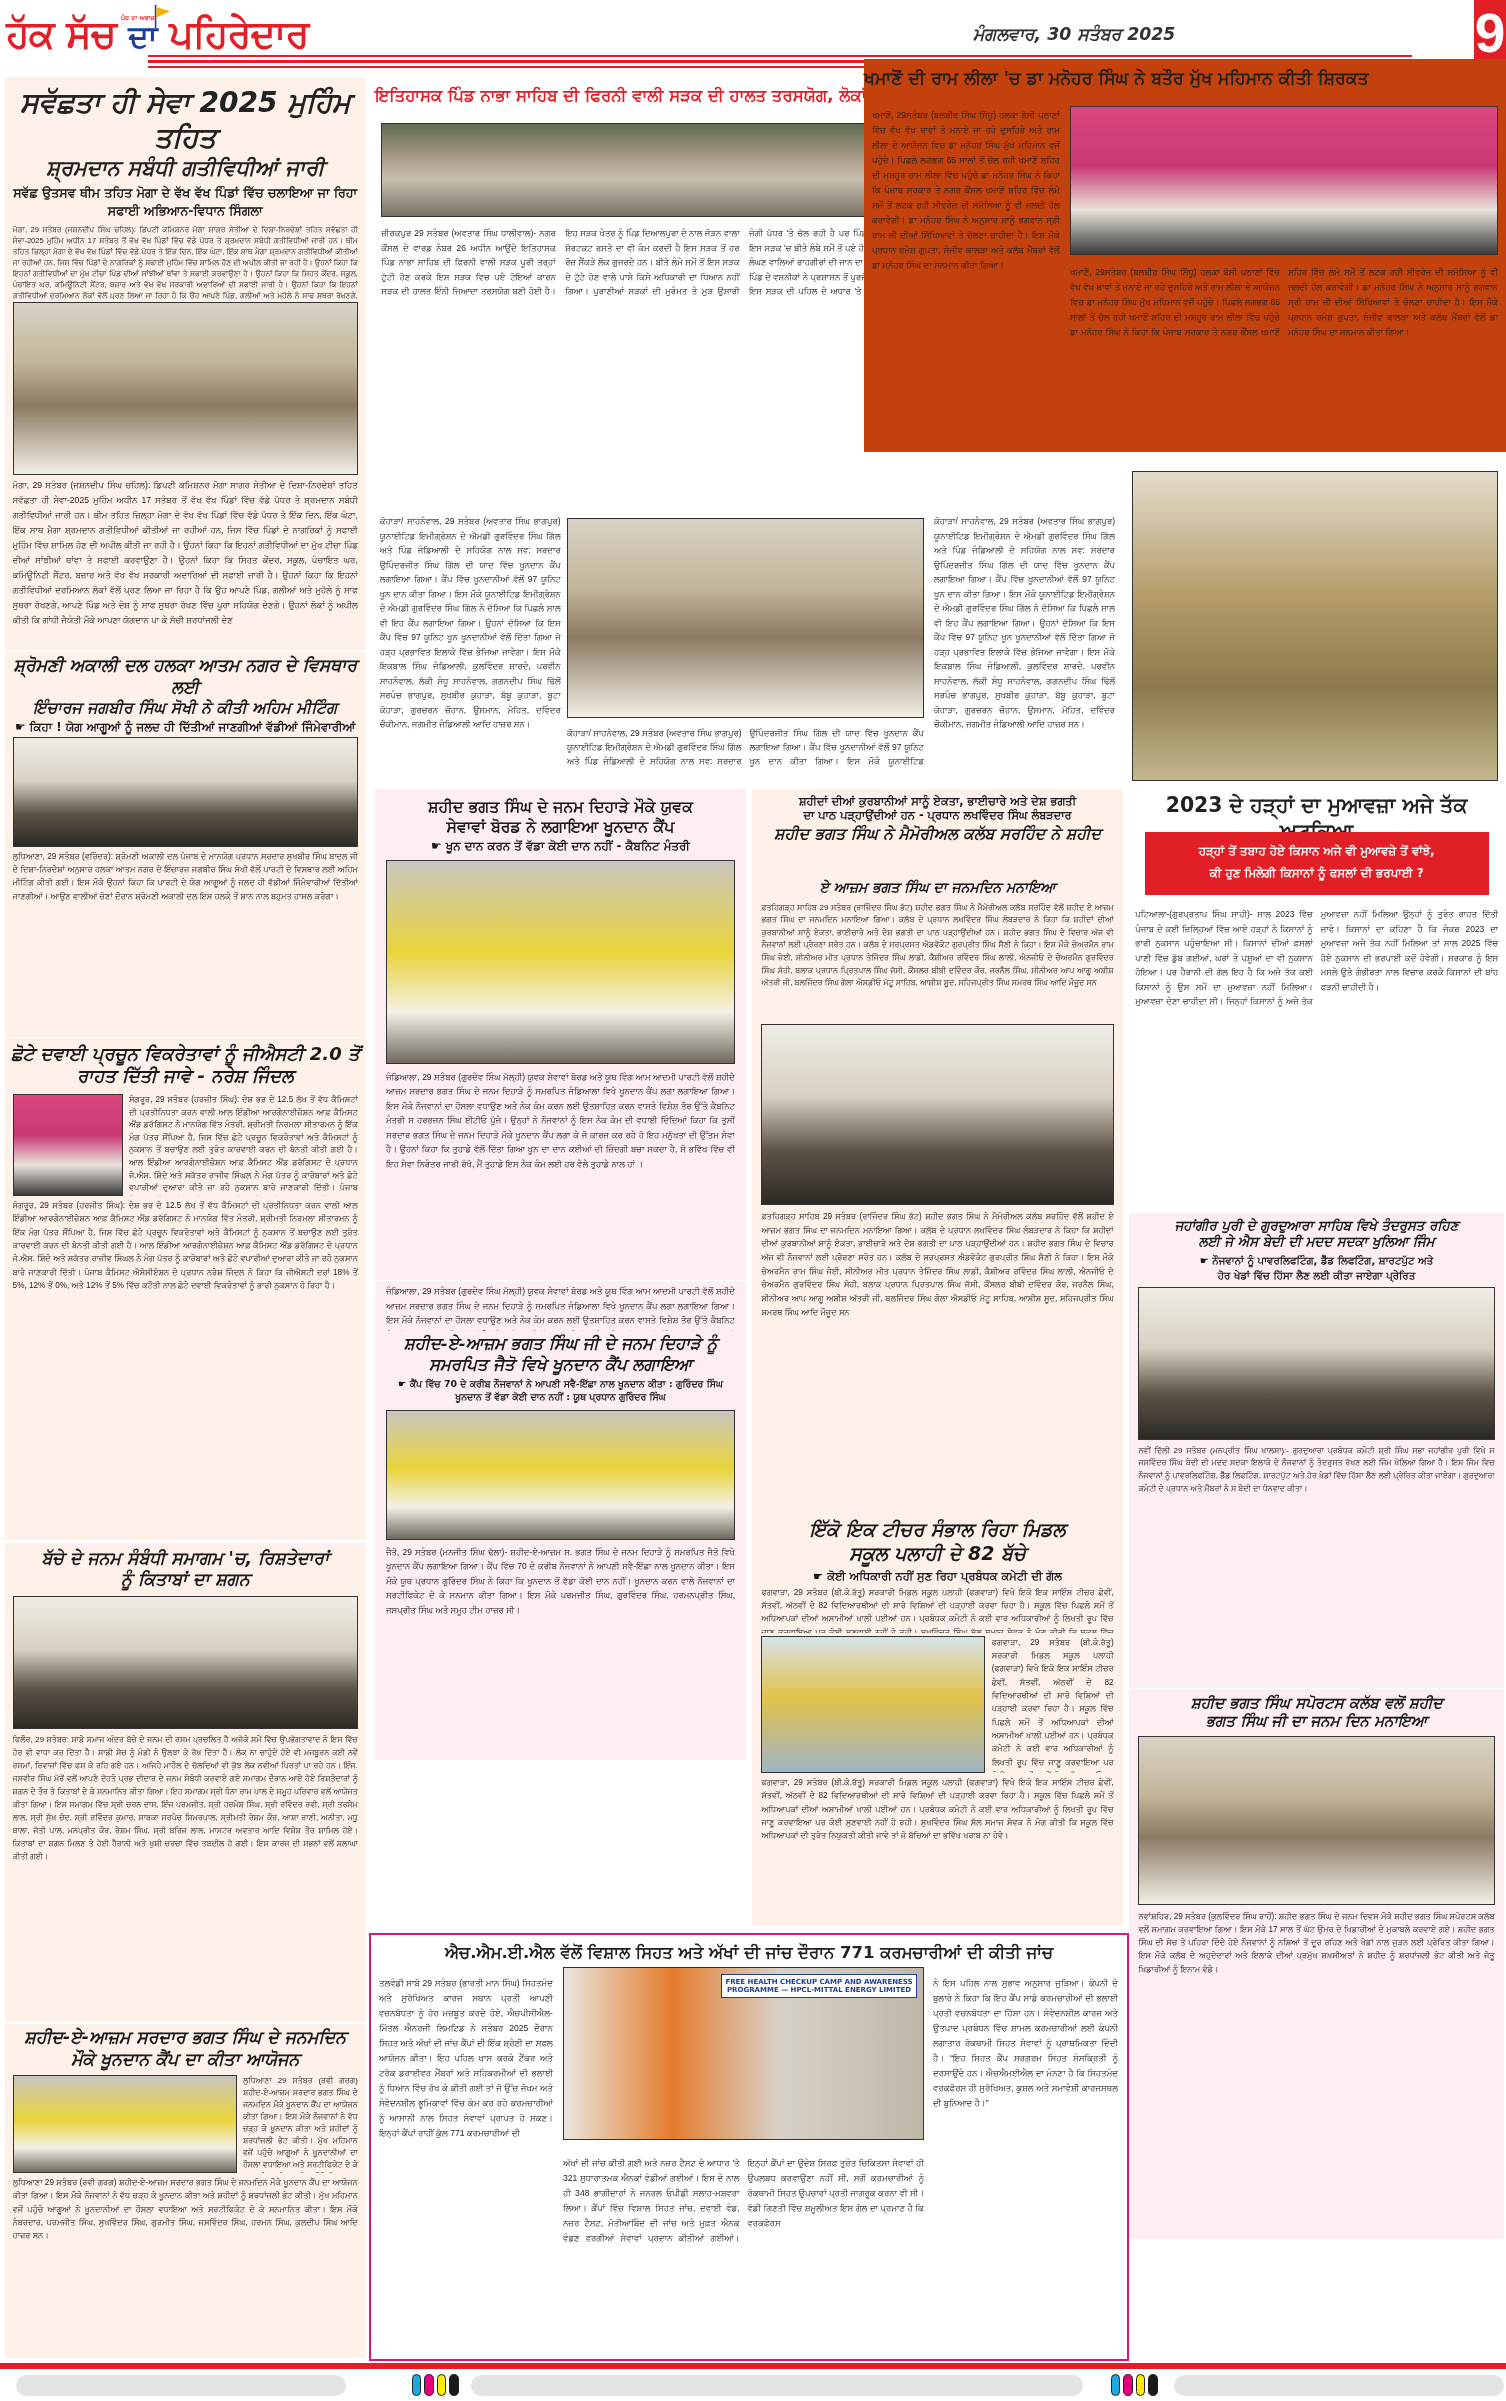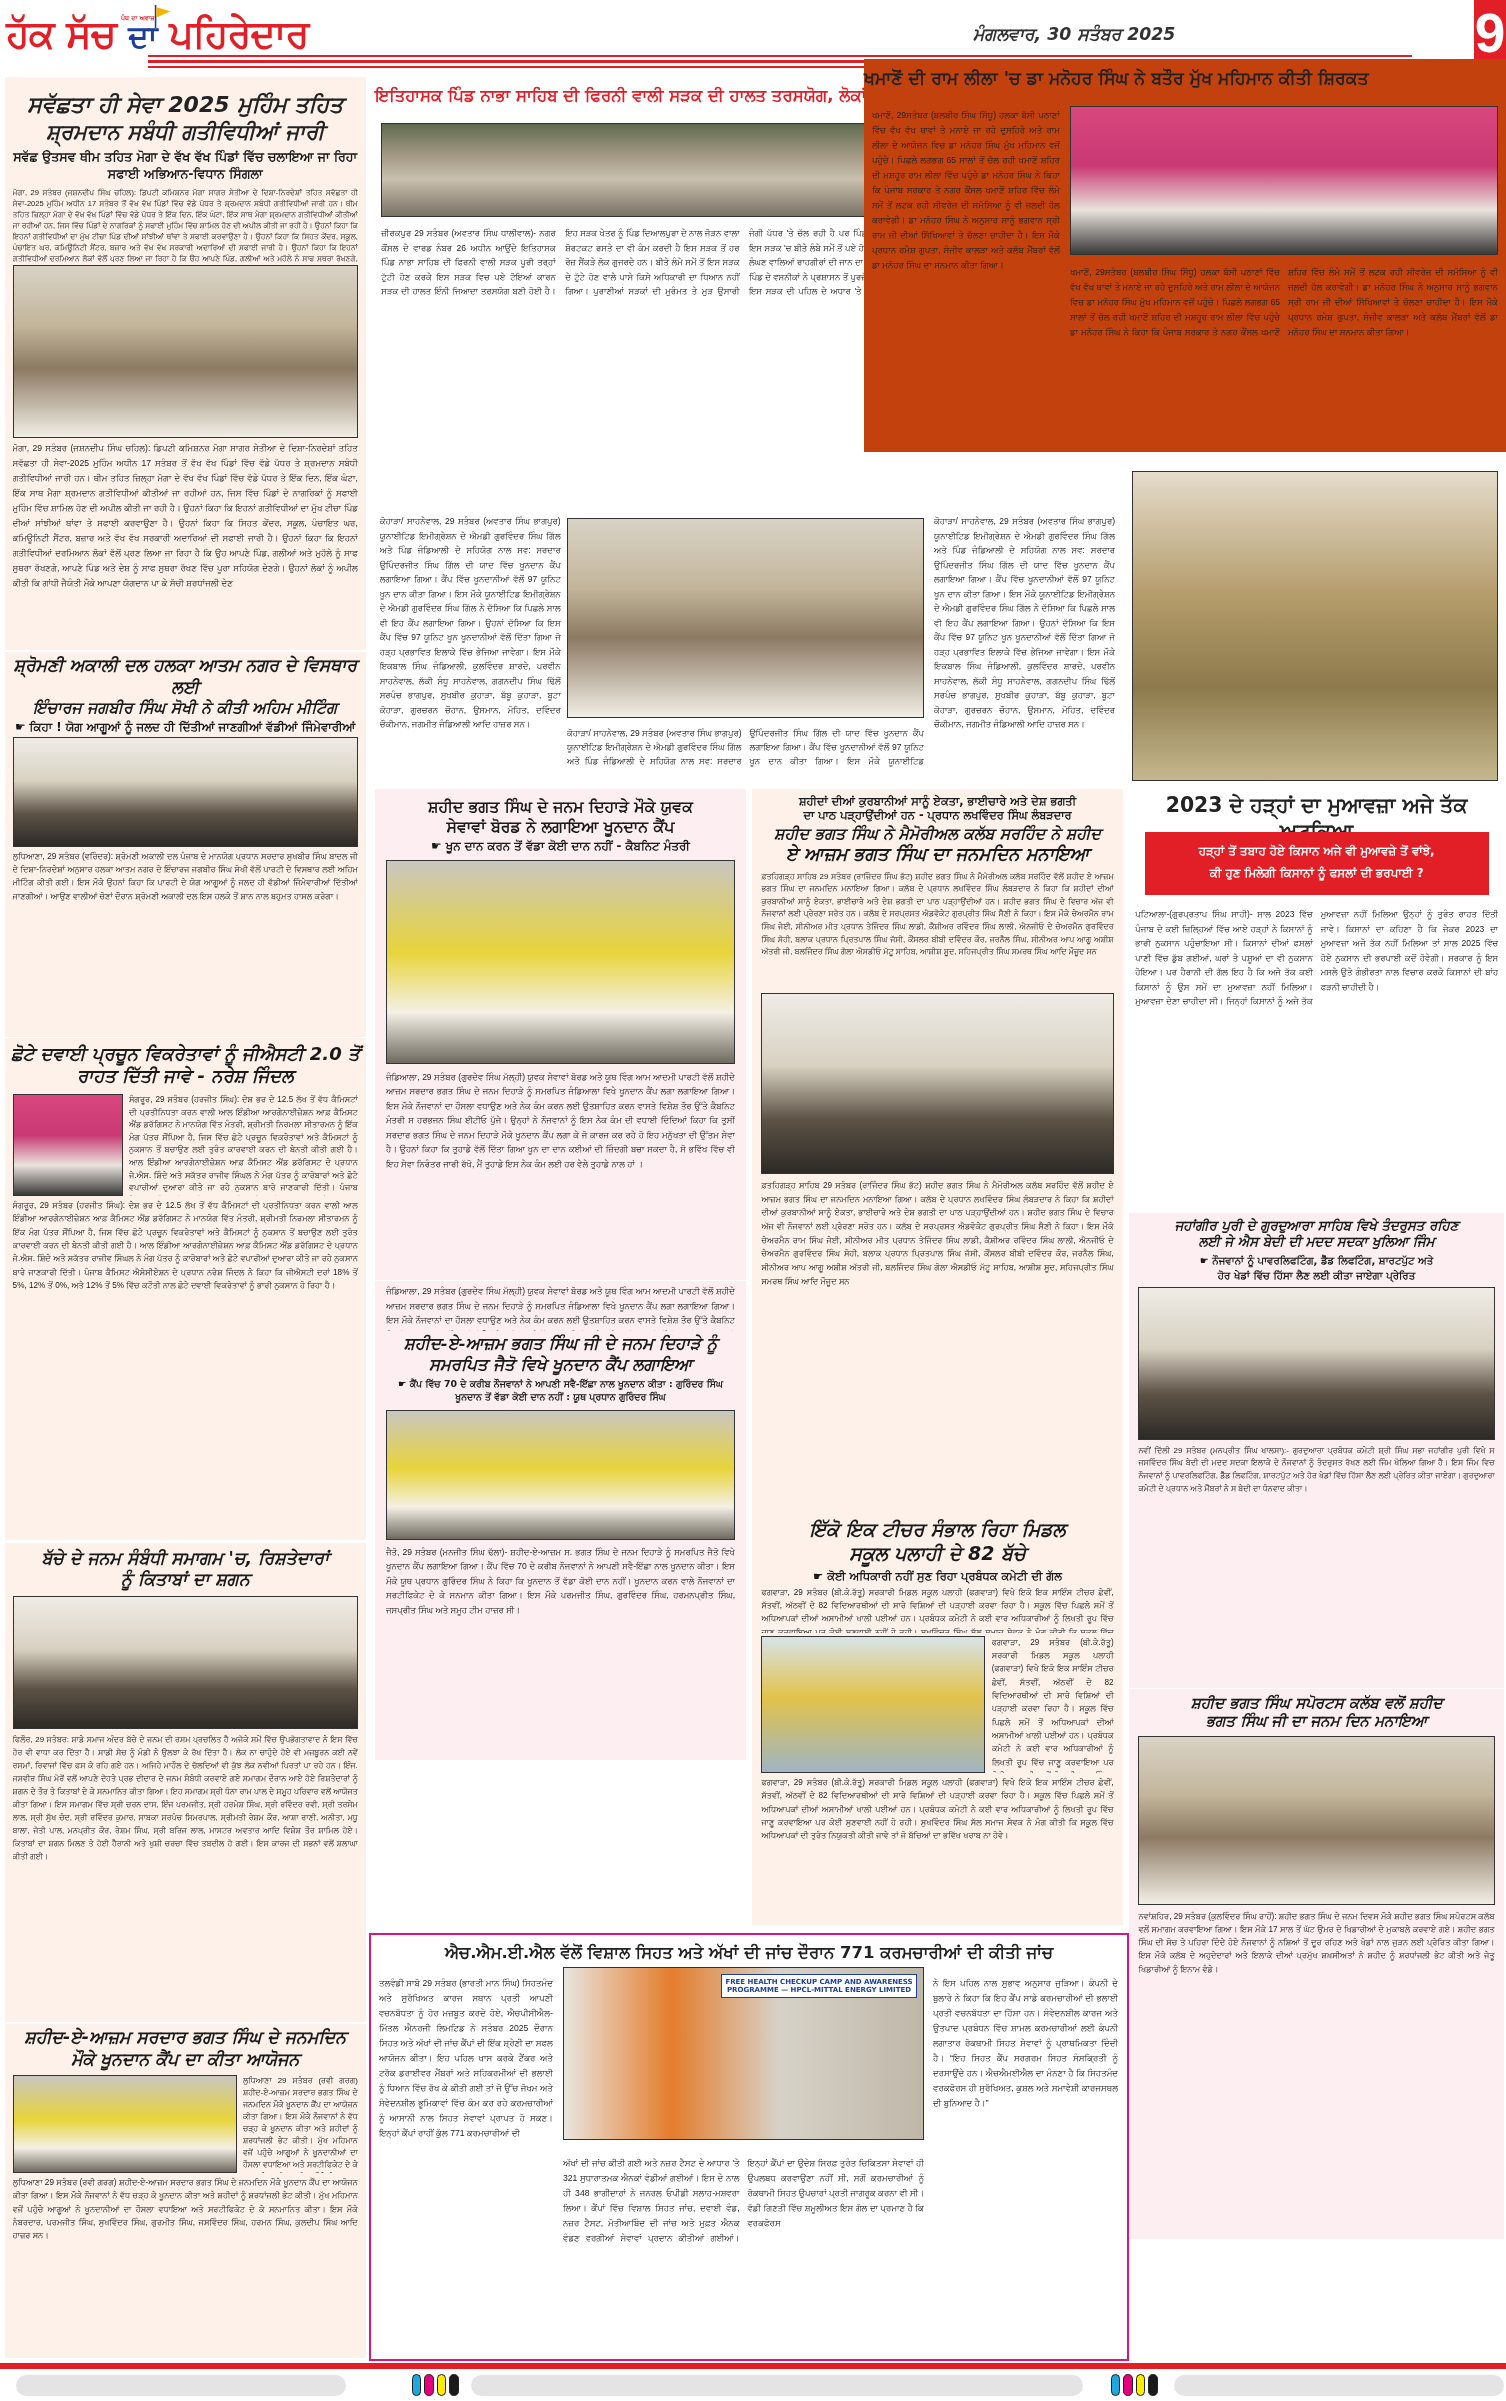--- a/index.html
+++ b/index.html
@@ -64,21 +64,21 @@
   <div class="abs rule-lines">
       <div></div>
       <div></div>
       <div></div>
     </div>
   <div class="abs date-line">ਮੰਗਲਵਾਰ, 30 ਸਤੰਬਰ 2025</div>
   <div class="abs page-num">9</div>
 </div>
 
 <div class="abs box" style="left:4.7px;top:77px;width:361px;height:573px;">
-  <div class="headline hl-italic" style="font-size:22px;margin-top:14px;color:#222;">ਸਵੱਛਤਾ ਹੀ ਸੇਵਾ 2025 ਮੁਹਿੰਮ ਤਹਿਤ</div>
+  <div class="headline hl-italic" style="font-size:28px;margin-top:8px;color:#222;">ਸਵੱਛਤਾ ਹੀ ਸੇਵਾ 2025 ਮੁਹਿੰਮ ਤਹਿਤ</div>
   <div class="headline hl-italic" style="font-size:21px;color:#222;">ਸ਼੍ਰਮਦਾਨ ਸਬੰਧੀ ਗਤੀਵਿਧੀਆਂ ਜਾਰੀ</div>
   <div class="sub" style="font-size:12.6px;padding:3.1px 7.9px 0;line-height:17.3px;">ਸਵੱਛ ਉਤਸਵ ਥੀਮ ਤਹਿਤ ਮੋਗਾ ਦੇ ਵੱਖ ਵੱਖ ਪਿੰਡਾਂ ਵਿੱਚ ਚਲਾਇਆ ਜਾ ਰਿਹਾ ਸਫਾਈ ਅਭਿਆਨ-ਵਿਧਾਨ ਸਿੰਗਲਾ</div>
   <div class="body-text" style="margin:4.7px 7.9px 0;height:75px;font-size:7.5px;line-height:11px;">ਮੋਗਾ, 29 ਸਤੰਬਰ (ਜਸ਼ਨਦੀਪ ਸਿੰਘ ਚਹਿਲ): ਡਿਪਟੀ ਕਮਿਸ਼ਨਰ ਮੋਗਾ ਸਾਗਰ ਸੇਤੀਆ ਦੇ ਦਿਸ਼ਾ-ਨਿਰਦੇਸ਼ਾਂ ਤਹਿਤ ਸਵੱਛਤਾ ਹੀ ਸੇਵਾ-2025 ਮੁਹਿੰਮ ਅਧੀਨ 17 ਸਤੰਬਰ ਤੋਂ ਵੱਖ ਵੱਖ ਪਿੰਡਾਂ ਵਿੱਚ ਵੱਡੇ ਪੱਧਰ ਤੇ ਸ਼੍ਰਮਦਾਨ ਸਬੰਧੀ ਗਤੀਵਿਧੀਆਂ ਜਾਰੀ ਹਨ। ਥੀਮ ਤਹਿਤ ਜ਼ਿਲ੍ਹਾ ਮੋਗਾ ਦੇ ਵੱਖ ਵੱਖ ਪਿੰਡਾਂ ਵਿੱਚ ਵੱਡੇ ਪੱਧਰ ਤੇ ਇੱਕ ਦਿਨ, ਇੱਕ ਘੰਟਾ, ਇੱਕ ਸਾਥ ਮੈਗਾ ਸ਼੍ਰਮਦਾਨ ਗਤੀਵਿਧੀਆਂ ਕੀਤੀਆਂ ਜਾ ਰਹੀਆਂ ਹਨ, ਜਿਸ ਵਿੱਚ ਪਿੰਡਾਂ ਦੇ ਨਾਗਰਿਕਾਂ ਨੂੰ ਸਫਾਈ ਮੁਹਿੰਮ ਵਿੱਚ ਸ਼ਾਮਿਲ ਹੋਣ ਦੀ ਅਪੀਲ ਕੀਤੀ ਜਾ ਰਹੀ ਹੈ। ਉਹਨਾਂ ਕਿਹਾ ਕਿ ਇਹਨਾਂ ਗਤੀਵਿਧੀਆਂ ਦਾ ਮੁੱਖ ਟੀਚਾ ਪਿੰਡ ਦੀਆਂ ਸਾਂਝੀਆਂ ਥਾਂਵਾ ਤੇ ਸਫਾਈ ਕਰਵਾਉਣਾ ਹੈ। ਉਹਨਾਂ ਕਿਹਾ ਕਿ ਸਿਹਤ ਕੇਂਦਰ, ਸਕੂਲ, ਪੰਚਾਇਤ ਘਰ, ਕਮਿਊਨਿਟੀ ਸੈਂਟਰ, ਬਜ਼ਾਰ ਅਤੇ ਵੱਖ ਵੱਖ ਸਰਕਾਰੀ ਅਦਾਰਿਆਂ ਦੀ ਸਫਾਈ ਜਾਰੀ ਹੈ। ਉਹਨਾਂ ਕਿਹਾ ਕਿ ਇਹਨਾਂ ਗਤੀਵਿਧੀਆਂ ਦਰਮਿਆਨ ਲੋਕਾਂ ਵੱਲੋਂ ਪ੍ਰਣ ਲਿਆ ਜਾ ਰਿਹਾ ਹੈ ਕਿ ਉਹ ਆਪਣੇ ਪਿੰਡ, ਗਲੀਆਂ ਅਤੇ ਮੁਹੱਲੇ ਨੂੰ ਸਾਫ ਸੁਥਰਾ ਰੱਖਣਗੇ, ਆਪਣੇ ਪਿੰਡ ਅਤੇ ਦੇਸ਼ ਨੂੰ ਸਾਫ ਸੁਥਰਾ ਰੱਖਣ ਵਿੱਚ ਪੂਰਾ ਸਹਿਯੋਗ ਦੇਣਗੇ। ਉਹਨਾਂ ਲੋਕਾਂ ਨੂੰ ਅਪੀਲ ਕੀਤੀ ਕਿ ਗਾਂਧੀ ਜੈਯੰਤੀ ਮੌਕੇ ਆਪਣਾ ਯੋਗਦਾਨ ਪਾ ਕੇ ਸੱਚੀ ਸ਼ਰਧਾਂਜਲੀ ਦੇਣ</div>
   <div class="photo ph-crowd" style="margin:3.1px 7.9px;height:173px;"></div>
   <div class="body-text" style="margin:3.1px 7.9px 0;height:169px;font-size:8.6px;line-height:15px;">ਮੋਗਾ, 29 ਸਤੰਬਰ (ਜਸ਼ਨਦੀਪ ਸਿੰਘ ਚਹਿਲ): ਡਿਪਟੀ ਕਮਿਸ਼ਨਰ ਮੋਗਾ ਸਾਗਰ ਸੇਤੀਆ ਦੇ ਦਿਸ਼ਾ-ਨਿਰਦੇਸ਼ਾਂ ਤਹਿਤ ਸਵੱਛਤਾ ਹੀ ਸੇਵਾ-2025 ਮੁਹਿੰਮ ਅਧੀਨ 17 ਸਤੰਬਰ ਤੋਂ ਵੱਖ ਵੱਖ ਪਿੰਡਾਂ ਵਿੱਚ ਵੱਡੇ ਪੱਧਰ ਤੇ ਸ਼੍ਰਮਦਾਨ ਸਬੰਧੀ ਗਤੀਵਿਧੀਆਂ ਜਾਰੀ ਹਨ। ਥੀਮ ਤਹਿਤ ਜ਼ਿਲ੍ਹਾ ਮੋਗਾ ਦੇ ਵੱਖ ਵੱਖ ਪਿੰਡਾਂ ਵਿੱਚ ਵੱਡੇ ਪੱਧਰ ਤੇ ਇੱਕ ਦਿਨ, ਇੱਕ ਘੰਟਾ, ਇੱਕ ਸਾਥ ਮੈਗਾ ਸ਼੍ਰਮਦਾਨ ਗਤੀਵਿਧੀਆਂ ਕੀਤੀਆਂ ਜਾ ਰਹੀਆਂ ਹਨ, ਜਿਸ ਵਿੱਚ ਪਿੰਡਾਂ ਦੇ ਨਾਗਰਿਕਾਂ ਨੂੰ ਸਫਾਈ ਮੁਹਿੰਮ ਵਿੱਚ ਸ਼ਾਮਿਲ ਹੋਣ ਦੀ ਅਪੀਲ ਕੀਤੀ ਜਾ ਰਹੀ ਹੈ। ਉਹਨਾਂ ਕਿਹਾ ਕਿ ਇਹਨਾਂ ਗਤੀਵਿਧੀਆਂ ਦਾ ਮੁੱਖ ਟੀਚਾ ਪਿੰਡ ਦੀਆਂ ਸਾਂਝੀਆਂ ਥਾਂਵਾ ਤੇ ਸਫਾਈ ਕਰਵਾਉਣਾ ਹੈ। ਉਹਨਾਂ ਕਿਹਾ ਕਿ ਸਿਹਤ ਕੇਂਦਰ, ਸਕੂਲ, ਪੰਚਾਇਤ ਘਰ, ਕਮਿਊਨਿਟੀ ਸੈਂਟਰ, ਬਜ਼ਾਰ ਅਤੇ ਵੱਖ ਵੱਖ ਸਰਕਾਰੀ ਅਦਾਰਿਆਂ ਦੀ ਸਫਾਈ ਜਾਰੀ ਹੈ। ਉਹਨਾਂ ਕਿਹਾ ਕਿ ਇਹਨਾਂ ਗਤੀਵਿਧੀਆਂ ਦਰਮਿਆਨ ਲੋਕਾਂ ਵੱਲੋਂ ਪ੍ਰਣ ਲਿਆ ਜਾ ਰਿਹਾ ਹੈ ਕਿ ਉਹ ਆਪਣੇ ਪਿੰਡ, ਗਲੀਆਂ ਅਤੇ ਮੁਹੱਲੇ ਨੂੰ ਸਾਫ ਸੁਥਰਾ ਰੱਖਣਗੇ, ਆਪਣੇ ਪਿੰਡ ਅਤੇ ਦੇਸ਼ ਨੂੰ ਸਾਫ ਸੁਥਰਾ ਰੱਖਣ ਵਿੱਚ ਪੂਰਾ ਸਹਿਯੋਗ ਦੇਣਗੇ। ਉਹਨਾਂ ਲੋਕਾਂ ਨੂੰ ਅਪੀਲ ਕੀਤੀ ਕਿ ਗਾਂਧੀ ਜੈਯੰਤੀ ਮੌਕੇ ਆਪਣਾ ਯੋਗਦਾਨ ਪਾ ਕੇ ਸੱਚੀ ਸ਼ਰਧਾਂਜਲੀ ਦੇਣ</div>
 </div>
 
 <div class="abs box" style="left:4.7px;top:652px;width:361px;height:385px;">
   <div class="headline hl-italic" style="font-size:17.3px;margin-top:3.1px;">ਸ਼੍ਰੋਮਣੀ ਅਕਾਲੀ ਦਲ ਹਲਕਾ ਆਤਮ ਨਗਰ ਦੇ ਵਿਸਥਾਰ ਲਈ</div>
   <div class="headline hl-italic" style="font-size:15.7px;">ਇੰਚਾਰਜ ਜਗਬੀਰ ਸਿੰਘ ਸੋਖੀ ਨੇ ਕੀਤੀ ਅਹਿਮ ਮੀਟਿੰਗ</div>
@@ -164,21 +164,21 @@
     <span>☛ </span><span>ਕੈਂਪ ਵਿੱਚ 70 ਦੇ ਕਰੀਬ ਨੌਜਵਾਨਾਂ ਨੇ ਆਪਣੀ ਸਵੈ-ਇੱਛਾ ਨਾਲ ਖੂਨਦਾਨ ਕੀਤਾ : ਗੁਰਿੰਦਰ ਸਿੰਘ ਖੂਨਦਾਨ ਤੋਂ ਵੱਡਾ ਕੋਈ ਦਾਨ ਨਹੀਂ : ਯੂਥ ਪ੍ਰਧਾਨ ਗੁਰਿੰਦਰ ਸਿੰਘ</span>
   </div>
   <div class="photo ph-yellow" style="margin:4.7px 11px;height:130px;"></div>
   <div class="body-text" style="margin:3.1px 11px 0;height:149px;font-size:8.5px;line-height:14.5px;">ਜੈਤੋ, 29 ਸਤੰਬਰ (ਮਨਜੀਤ ਸਿੰਘ ਢੱਲਾ)- ਸ਼ਹੀਦ-ਏ-ਆਜ਼ਮ ਸ. ਭਗਤ ਸਿੰਘ ਦੇ ਜਨਮ ਦਿਹਾੜੇ ਨੂੰ ਸਮਰਪਿਤ ਜੈਤੋ ਵਿਖੇ ਖੂਨਦਾਨ ਕੈਂਪ ਲਗਾਇਆ ਗਿਆ। ਕੈਂਪ ਵਿੱਚ 70 ਦੇ ਕਰੀਬ ਨੌਜਵਾਨਾਂ ਨੇ ਆਪਣੀ ਸਵੈ-ਇੱਛਾ ਨਾਲ ਖੂਨਦਾਨ ਕੀਤਾ। ਇਸ ਮੌਕੇ ਯੂਥ ਪ੍ਰਧਾਨ ਗੁਰਿੰਦਰ ਸਿੰਘ ਨੇ ਕਿਹਾ ਕਿ ਖੂਨਦਾਨ ਤੋਂ ਵੱਡਾ ਕੋਈ ਦਾਨ ਨਹੀਂ। ਖੂਨਦਾਨ ਕਰਨ ਵਾਲੇ ਨੌਜਵਾਨਾਂ ਦਾ ਸਰਟੀਫਿਕੇਟ ਦੇ ਕੇ ਸਨਮਾਨ ਕੀਤਾ ਗਿਆ। ਇਸ ਮੌਕੇ ਪਰਮਜੀਤ ਸਿੰਘ, ਗੁਰਵਿੰਦਰ ਸਿੰਘ, ਹਰਮਨਪ੍ਰੀਤ ਸਿੰਘ, ਜਸਪ੍ਰੀਤ ਸਿੰਘ ਅਤੇ ਸਮੂਹ ਟੀਮ ਹਾਜ਼ਰ ਸੀ।</div>
 </div>
 
 <div class="abs box" style="left:752px;top:789px;width:371px;height:754px;">
   <div class="headline" style="font-size:11.4px;margin-top:4.7px;">ਸ਼ਹੀਦਾਂ ਦੀਆਂ ਕੁਰਬਾਨੀਆਂ ਸਾਨੂੰ ਏਕਤਾ, ਭਾਈਚਾਰੇ ਅਤੇ ਦੇਸ਼ ਭਗਤੀ</div>
   <div class="headline" style="font-size:11.4px;">ਦਾ ਪਾਠ ਪੜ੍ਹਾਉਂਦੀਆਂ ਹਨ - ਪ੍ਰਧਾਨ ਲਖਵਿੰਦਰ ਸਿੰਘ ਲੰਬੜਦਾਰ</div>
   <div class="headline hl-italic" style="font-size:15.7px;margin-top:1.6px;">ਸ਼ਹੀਦ ਭਗਤ ਸਿੰਘ ਨੇ ਮੈਮੋਰੀਅਲ ਕਲੱਬ ਸਰਹਿੰਦ ਨੇ ਸ਼ਹੀਦ</div>
-  <div class="headline hl-italic" style="font-size:18px;">ਏ ਆਜ਼ਮ ਭਗਤ ਸਿੰਘ ਦਾ ਜਨਮਦਿਨ ਮਨਾਇਆ</div>
+  <div class="headline hl-italic" style="font-size:14px;margin-top:36px;">ਏ ਆਜ਼ਮ ਭਗਤ ਸਿੰਘ ਦਾ ਜਨਮਦਿਨ ਮਨਾਇਆ</div>
   <div class="body-text" style="margin:4.7px 9.4px 0;height:118px;font-size:7.9px;line-height:12.6px;">ਫ਼ਤਹਿਗੜ੍ਹ ਸਾਹਿਬ 29 ਸਤੰਬਰ (ਰਾਜਿੰਦਰ ਸਿੰਘ ਭੱਟ) ਸ਼ਹੀਦ ਭਗਤ ਸਿੰਘ ਨੇ ਮੈਮੋਰੀਅਲ ਕਲੱਬ ਸਰਹਿੰਦ ਵੱਲੋਂ ਸ਼ਹੀਦ ਏ ਆਜ਼ਮ ਭਗਤ ਸਿੰਘ ਦਾ ਜਨਮਦਿਨ ਮਨਾਇਆ ਗਿਆ। ਕਲੱਬ ਦੇ ਪ੍ਰਧਾਨ ਲਖਵਿੰਦਰ ਸਿੰਘ ਲੰਬੜਦਾਰ ਨੇ ਕਿਹਾ ਕਿ ਸ਼ਹੀਦਾਂ ਦੀਆਂ ਕੁਰਬਾਨੀਆਂ ਸਾਨੂੰ ਏਕਤਾ, ਭਾਈਚਾਰੇ ਅਤੇ ਦੇਸ਼ ਭਗਤੀ ਦਾ ਪਾਠ ਪੜ੍ਹਾਉਂਦੀਆਂ ਹਨ। ਸ਼ਹੀਦ ਭਗਤ ਸਿੰਘ ਦੇ ਵਿਚਾਰ ਅੱਜ ਵੀ ਨੌਜਵਾਨਾਂ ਲਈ ਪ੍ਰੇਰਣਾ ਸਰੋਤ ਹਨ। ਕਲੱਬ ਦੇ ਸਰਪ੍ਰਸਤ ਐਡਵੋਕੇਟ ਗੁਰਪ੍ਰੀਤ ਸਿੰਘ ਸੈਣੀ ਨੇ ਕਿਹਾ। ਇਸ ਮੌਕੇ ਚੇਅਰਮੈਨ ਰਾਮ ਸਿੰਘ ਜੇਈ, ਸੀਨੀਅਰ ਮੀਤ ਪ੍ਰਧਾਨ ਤੇਜਿੰਦਰ ਸਿੰਘ ਲਾਡੀ, ਕੈਸ਼ੀਅਰ ਰਵਿੰਦਰ ਸਿੰਘ ਲਾਲੀ, ਐਨਜੀਓ ਦੇ ਚੇਅਰਮੈਨ ਗੁਰਵਿੰਦਰ ਸਿੰਘ ਸੋਹੀ, ਬਲਾਕ ਪ੍ਰਧਾਨ ਪ੍ਰਿਤਪਾਲ ਸਿੰਘ ਜੱਸੀ, ਕੌਂਸਲਰ ਬੀਬੀ ਦਵਿੰਦਰ ਕੌਰ, ਜਰਨੈਲ ਸਿੰਘ, ਸੀਨੀਅਰ ਆਪ ਆਗੂ ਅਸ਼ੀਸ਼ ਅੱਤਰੀ ਜੀ, ਬਲਜਿੰਦਰ ਸਿੰਘ ਗੋਲਾ ਐਸਡੀਓ ਮੱਟੂ ਸਾਹਿਬ, ਆਸ਼ੀਸ਼ ਸੂਦ, ਸਹਿਜਪ੍ਰੀਤ ਸਿੰਘ ਸਮਰਥ ਸਿੰਘ ਆਦਿ ਮੌਜੂਦ ਸਨ</div>
   <div class="photo ph-indoor" style="margin:4.7px 9.4px;height:181px;"></div>
   <div class="body-text" style="margin:3.1px 9.4px 0;height:290px;font-size:8.2px;line-height:13.7px;">ਫ਼ਤਹਿਗੜ੍ਹ ਸਾਹਿਬ 29 ਸਤੰਬਰ (ਰਾਜਿੰਦਰ ਸਿੰਘ ਭੱਟ) ਸ਼ਹੀਦ ਭਗਤ ਸਿੰਘ ਨੇ ਮੈਮੋਰੀਅਲ ਕਲੱਬ ਸਰਹਿੰਦ ਵੱਲੋਂ ਸ਼ਹੀਦ ਏ ਆਜ਼ਮ ਭਗਤ ਸਿੰਘ ਦਾ ਜਨਮਦਿਨ ਮਨਾਇਆ ਗਿਆ। ਕਲੱਬ ਦੇ ਪ੍ਰਧਾਨ ਲਖਵਿੰਦਰ ਸਿੰਘ ਲੰਬੜਦਾਰ ਨੇ ਕਿਹਾ ਕਿ ਸ਼ਹੀਦਾਂ ਦੀਆਂ ਕੁਰਬਾਨੀਆਂ ਸਾਨੂੰ ਏਕਤਾ, ਭਾਈਚਾਰੇ ਅਤੇ ਦੇਸ਼ ਭਗਤੀ ਦਾ ਪਾਠ ਪੜ੍ਹਾਉਂਦੀਆਂ ਹਨ। ਸ਼ਹੀਦ ਭਗਤ ਸਿੰਘ ਦੇ ਵਿਚਾਰ ਅੱਜ ਵੀ ਨੌਜਵਾਨਾਂ ਲਈ ਪ੍ਰੇਰਣਾ ਸਰੋਤ ਹਨ। ਕਲੱਬ ਦੇ ਸਰਪ੍ਰਸਤ ਐਡਵੋਕੇਟ ਗੁਰਪ੍ਰੀਤ ਸਿੰਘ ਸੈਣੀ ਨੇ ਕਿਹਾ। ਇਸ ਮੌਕੇ ਚੇਅਰਮੈਨ ਰਾਮ ਸਿੰਘ ਜੇਈ, ਸੀਨੀਅਰ ਮੀਤ ਪ੍ਰਧਾਨ ਤੇਜਿੰਦਰ ਸਿੰਘ ਲਾਡੀ, ਕੈਸ਼ੀਅਰ ਰਵਿੰਦਰ ਸਿੰਘ ਲਾਲੀ, ਐਨਜੀਓ ਦੇ ਚੇਅਰਮੈਨ ਗੁਰਵਿੰਦਰ ਸਿੰਘ ਸੋਹੀ, ਬਲਾਕ ਪ੍ਰਧਾਨ ਪ੍ਰਿਤਪਾਲ ਸਿੰਘ ਜੱਸੀ, ਕੌਂਸਲਰ ਬੀਬੀ ਦਵਿੰਦਰ ਕੌਰ, ਜਰਨੈਲ ਸਿੰਘ, ਸੀਨੀਅਰ ਆਪ ਆਗੂ ਅਸ਼ੀਸ਼ ਅੱਤਰੀ ਜੀ, ਬਲਜਿੰਦਰ ਸਿੰਘ ਗੋਲਾ ਐਸਡੀਓ ਮੱਟੂ ਸਾਹਿਬ, ਆਸ਼ੀਸ਼ ਸੂਦ, ਸਹਿਜਪ੍ਰੀਤ ਸਿੰਘ ਸਮਰਥ ਸਿੰਘ ਆਦਿ ਮੌਜੂਦ ਸਨ</div>
 </div>
 
 <div class="abs box" style="left:752px;top:1515px;width:371px;height:410px;">
   <div class="headline hl-italic" style="font-size:19px;margin-top:3.1px;">ਇੱਕੋ ਇਕ ਟੀਚਰ ਸੰਭਾਲ ਰਿਹਾ ਮਿਡਲ</div>
   <div class="headline hl-italic" style="font-size:19px;">ਸਕੂਲ ਪਲਾਹੀ ਦੇ 82 ਬੱਚੇ</div>
   <div class="sub" style="font-size:11.4px;margin-top:3.1px;">
     <span>☛ </span><span>ਕੋਈ ਅਧਿਕਾਰੀ ਨਹੀਂ ਸੁਣ ਰਿਹਾ ਪ੍ਰਬੰਧਕ ਕਮੇਟੀ ਦੀ ਗੱਲ</span>

